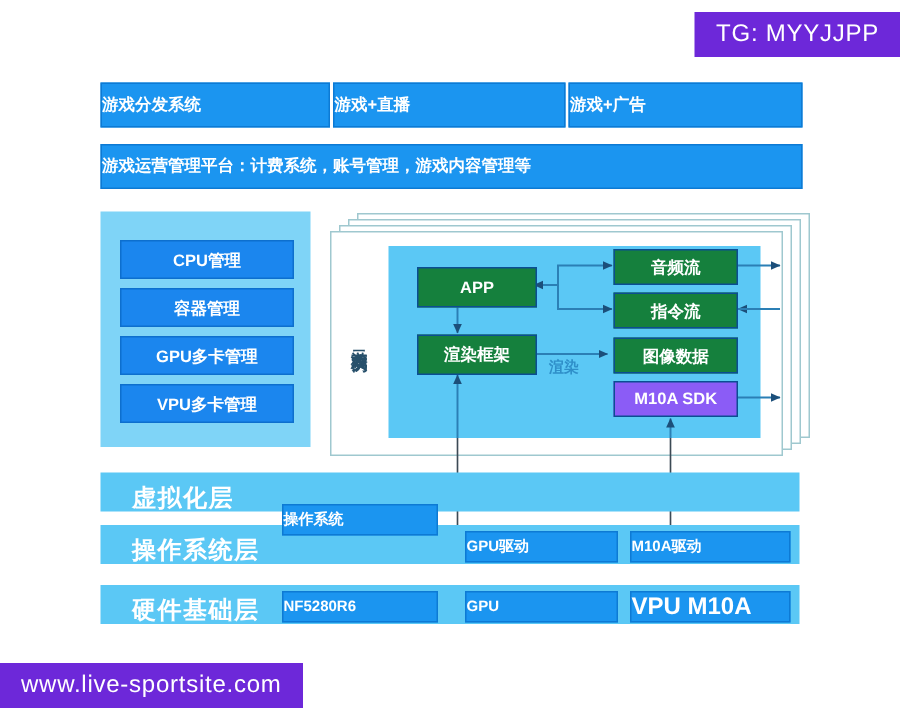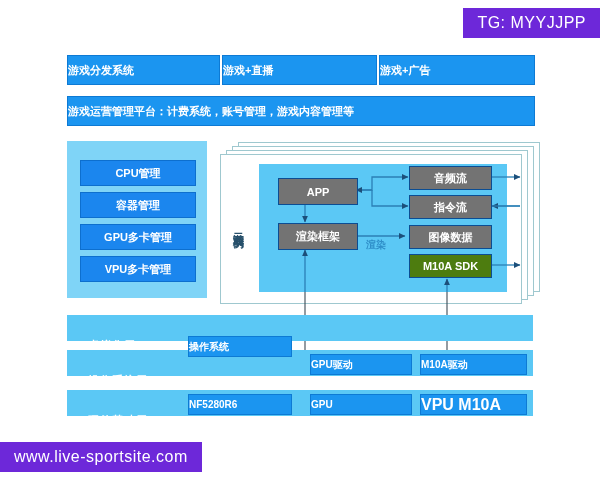--- a/index.html
+++ b/index.html
@@ -25,23 +25,22 @@
     font-weight:bold;text-align:center;line-height:1.1;
   }
   .bluebox.top{font-size:11px;}
 
   
   .band{
     position:absolute;background:#5BC8F5;
     display:flex;align-items:center;
   }
   .band-label{
-    position:absolute;color:#ffffff;font-weight:bold;font-size:11px;
+    position:absolute;color:#ffffff;font-weight:bold;font-size:16px;
     letter-spacing:1px;
-    margin-top:16px;
   }
 
   
   .leftpanel{position:absolute;background:#7FD4F7;}
   .leftbox{
     position:absolute;background:#1B86EE;border:1px solid #0d6fce;
     color:#ffffff;font-weight:bold;font-size:11px;
     display:flex;align-items:center;justify-content:center;
   }
 
@@ -50,25 +49,25 @@
     position:absolute;background:#ffffff;border:1px solid #9fc8cf;
   }
   .inner{position:absolute;background:#5BC8F5;}
   .vtext{
     position:absolute;color:#27506b;font-weight:bold;font-size:11px;
     writing-mode:vertical-rl;text-orientation:upright;
     letter-spacing:1px;line-height:1;
     display:flex;align-items:center;justify-content:center;
   }
   .dbox{
-    position:absolute;background:#737373;border:1px solid #0b4d93;
+    position:absolute;background:#15803d;border:1px solid #0b4d93;
     color:#ffffff;font-weight:bold;font-size:11px;
     display:flex;align-items:center;justify-content:center;text-align:center;
   }
-  .dbox.lt{background:#4d7c0f;}
+  .dbox.lt{background:#8b5cf6;}
   .rlabel{
     position:absolute;color:#2f8fc9;font-size:10px;font-weight:bold;
   }
   svg.wires{position:absolute;left:0;top:0;width:600px;height:480px;
     overflow:visible;pointer-events:none;}
 </style>
 </head>
 <body>
 
 <div class="stage">

